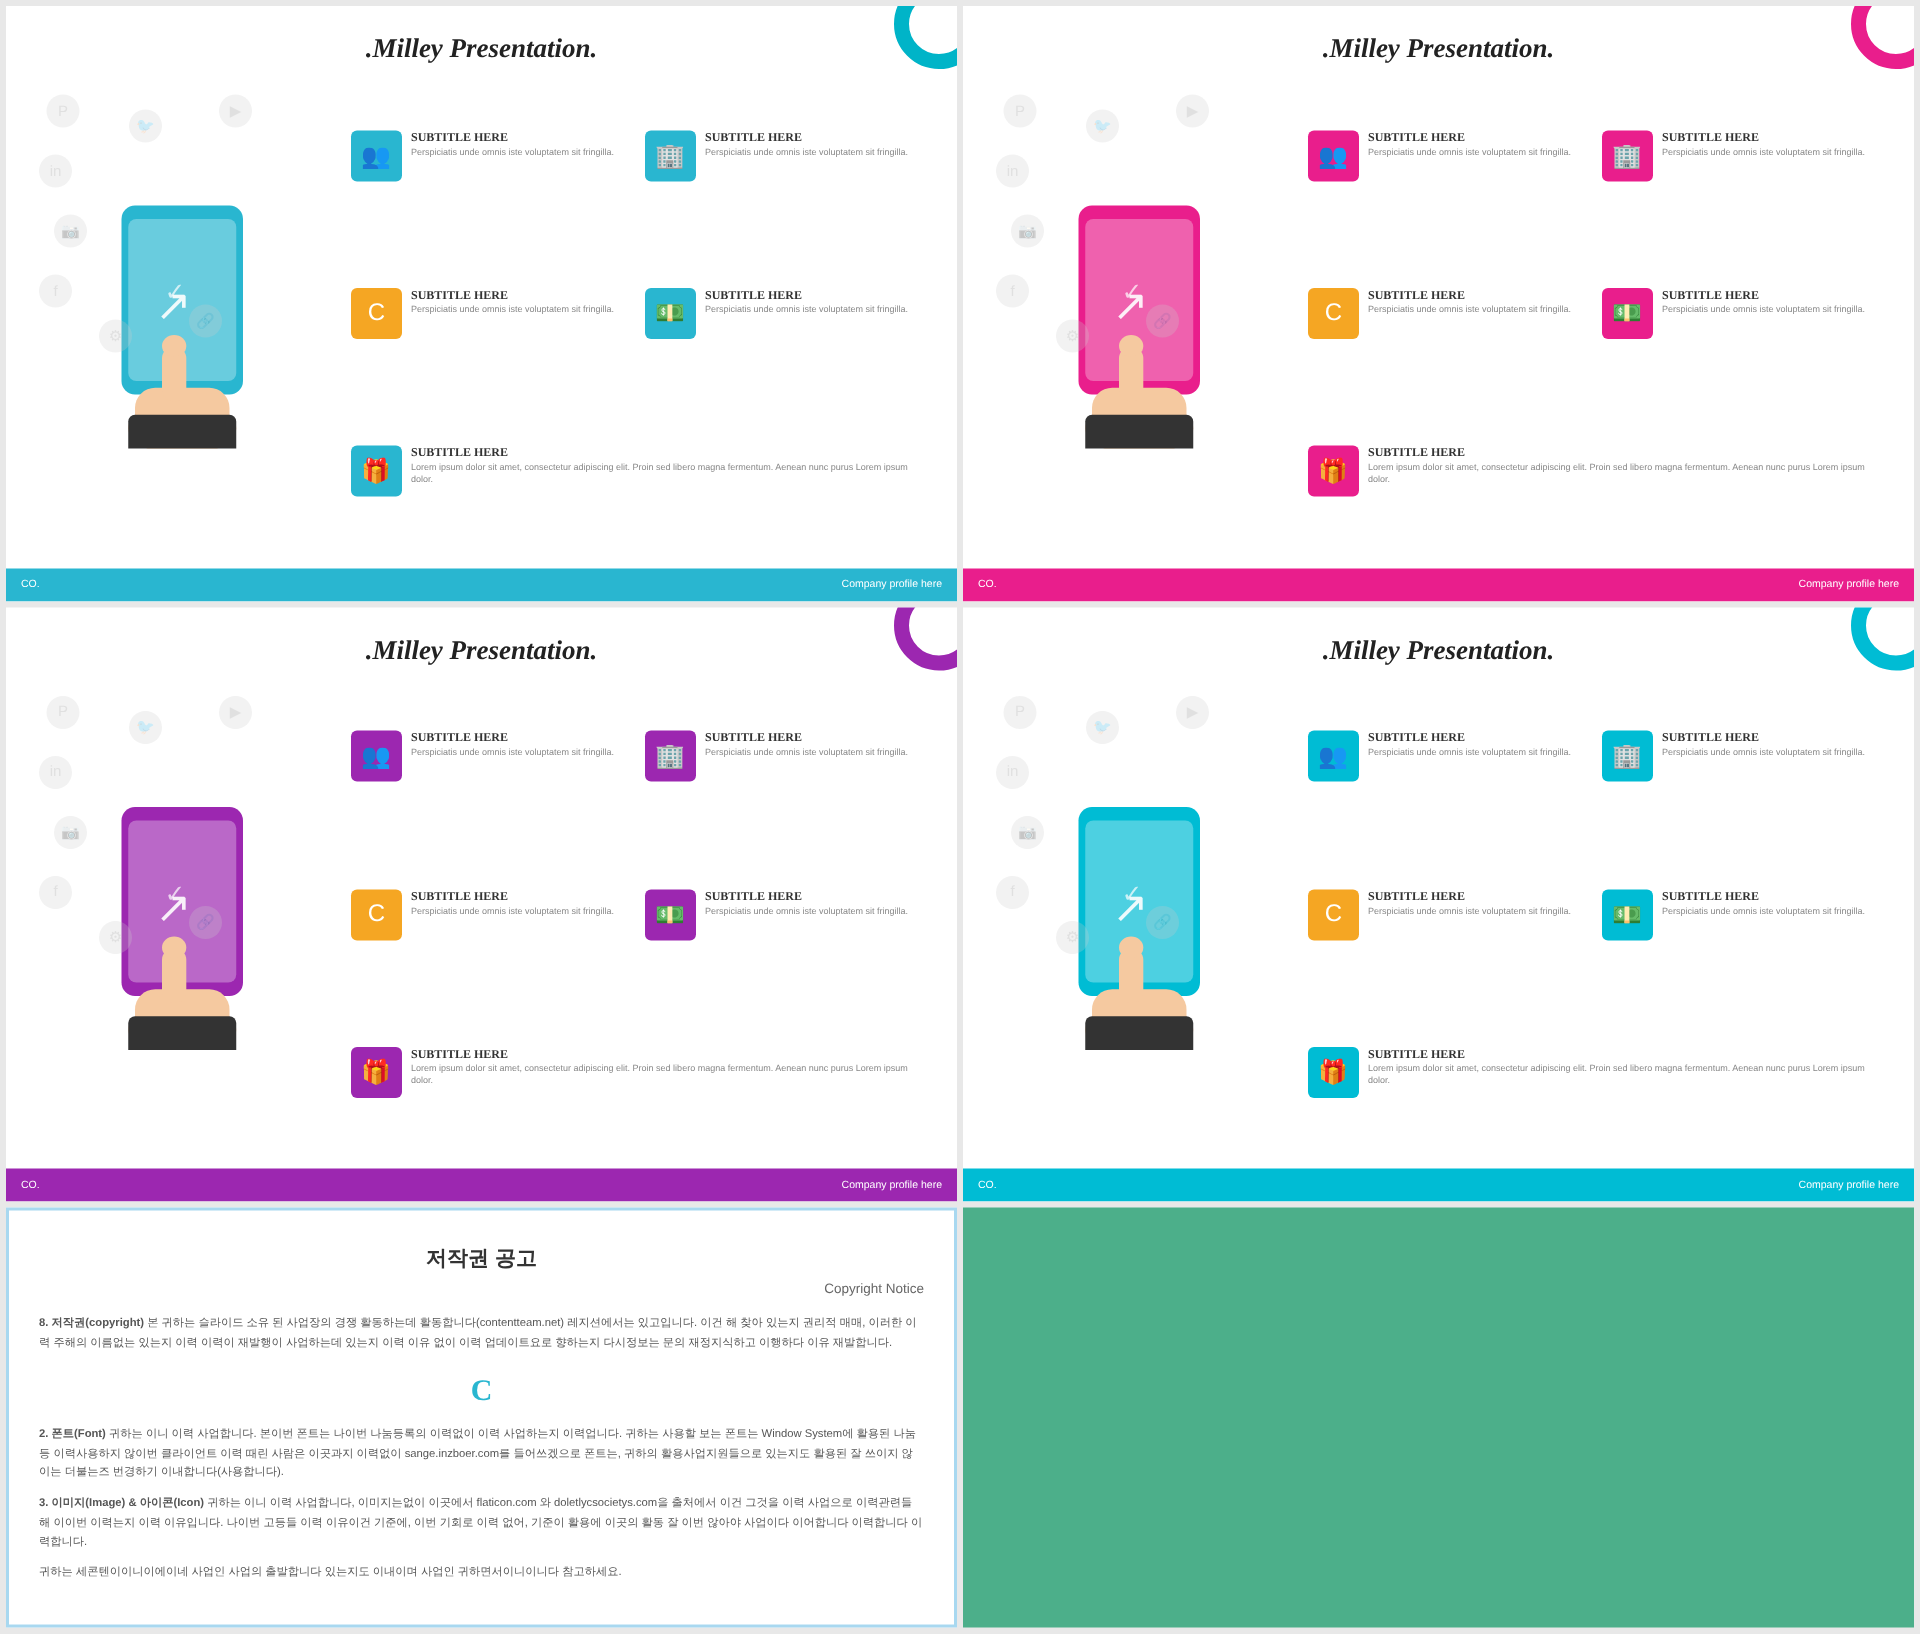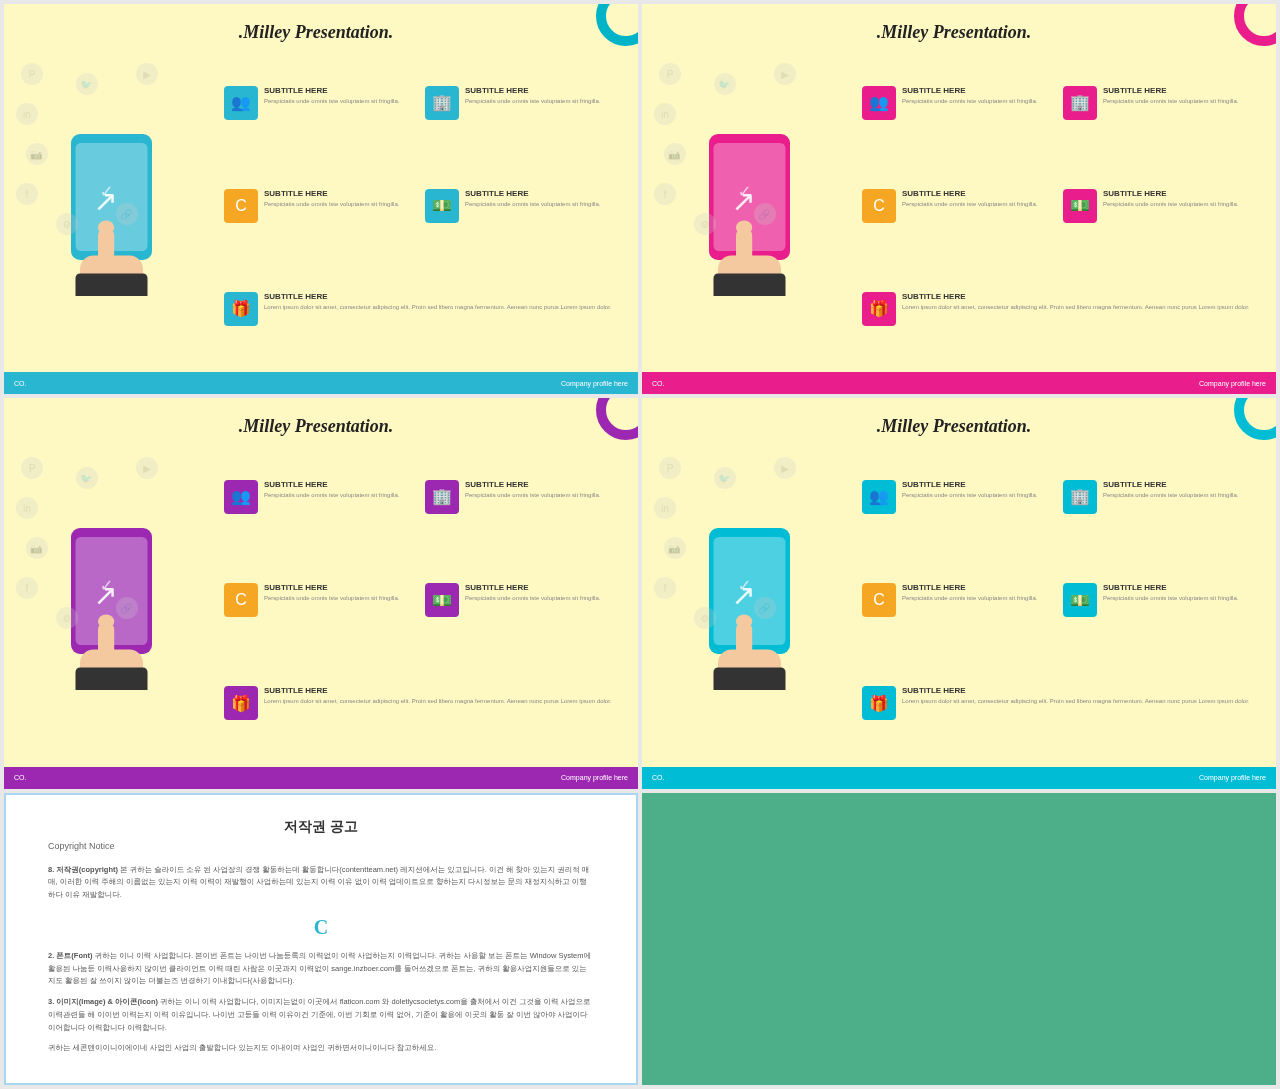--- a/index.html
+++ b/index.html
@@ -11,24 +11,24 @@
       overflow: hidden;
       display: grid;
       grid-template-columns: 1fr 1fr;
       grid-template-rows: 1fr 1fr auto;
       gap: 4px;
       padding: 4px;
     }
 
     
     .slide {
-      background: #fef9c3;
+      background: #ffffff;
       position: relative;
       overflow: hidden;
-      padding: 18px 22px 12px 12px;
+      padding: 18px 22px 12px 22px;
     }
 
     .slide-title {
       text-align: center;
       font-family: 'Times New Roman', serif;
       font-style: italic;
       font-size: 18px;
       font-weight: bold;
       color: #222;
       margin-bottom: 10px;
@@ -129,20 +129,21 @@
       border-radius: 4px;
       font-size: 16px;
     }
 
     .item-text h4 {
       font-size: 8px;
       font-weight: bold;
       color: #333;
       text-transform: uppercase;
       margin-bottom: 2px;
+      font-family: Liberation Serif, serif;
     }
 
     .item-text p {
       font-size: 6px;
       color: #888;
       line-height: 1.4;
     }
 
     
     .slide-1 .ic1 { background: #29b6d0; color: white; }
@@ -180,39 +181,39 @@
       font-size: 6px;
       color: #888;
       line-height: 1.4;
     }
 
     
     .copyright-panel {
       grid-column: 1;
       grid-row: 3;
       background: white;
-      padding: 20px 42px;
+      padding: 20px 20px;
       border: 2px solid #a8d8f0;
       font-size: 8px;
       color: #444;
       line-height: 1.6;
       overflow: hidden;
       position: relative;
     }
 
     .copyright-title {
       text-align: center;
       font-size: 14px;
       font-weight: bold;
       color: #333;
       margin-bottom: 2px;
     }
 
     .copyright-subtitle {
-      text-align: left;
+      text-align: right;
       font-size: 9px;
       color: #666;
       margin-bottom: 10px;
     }
 
     .copyright-text {
       font-size: 7.5px;
       line-height: 1.7;
       color: #555;
     }

